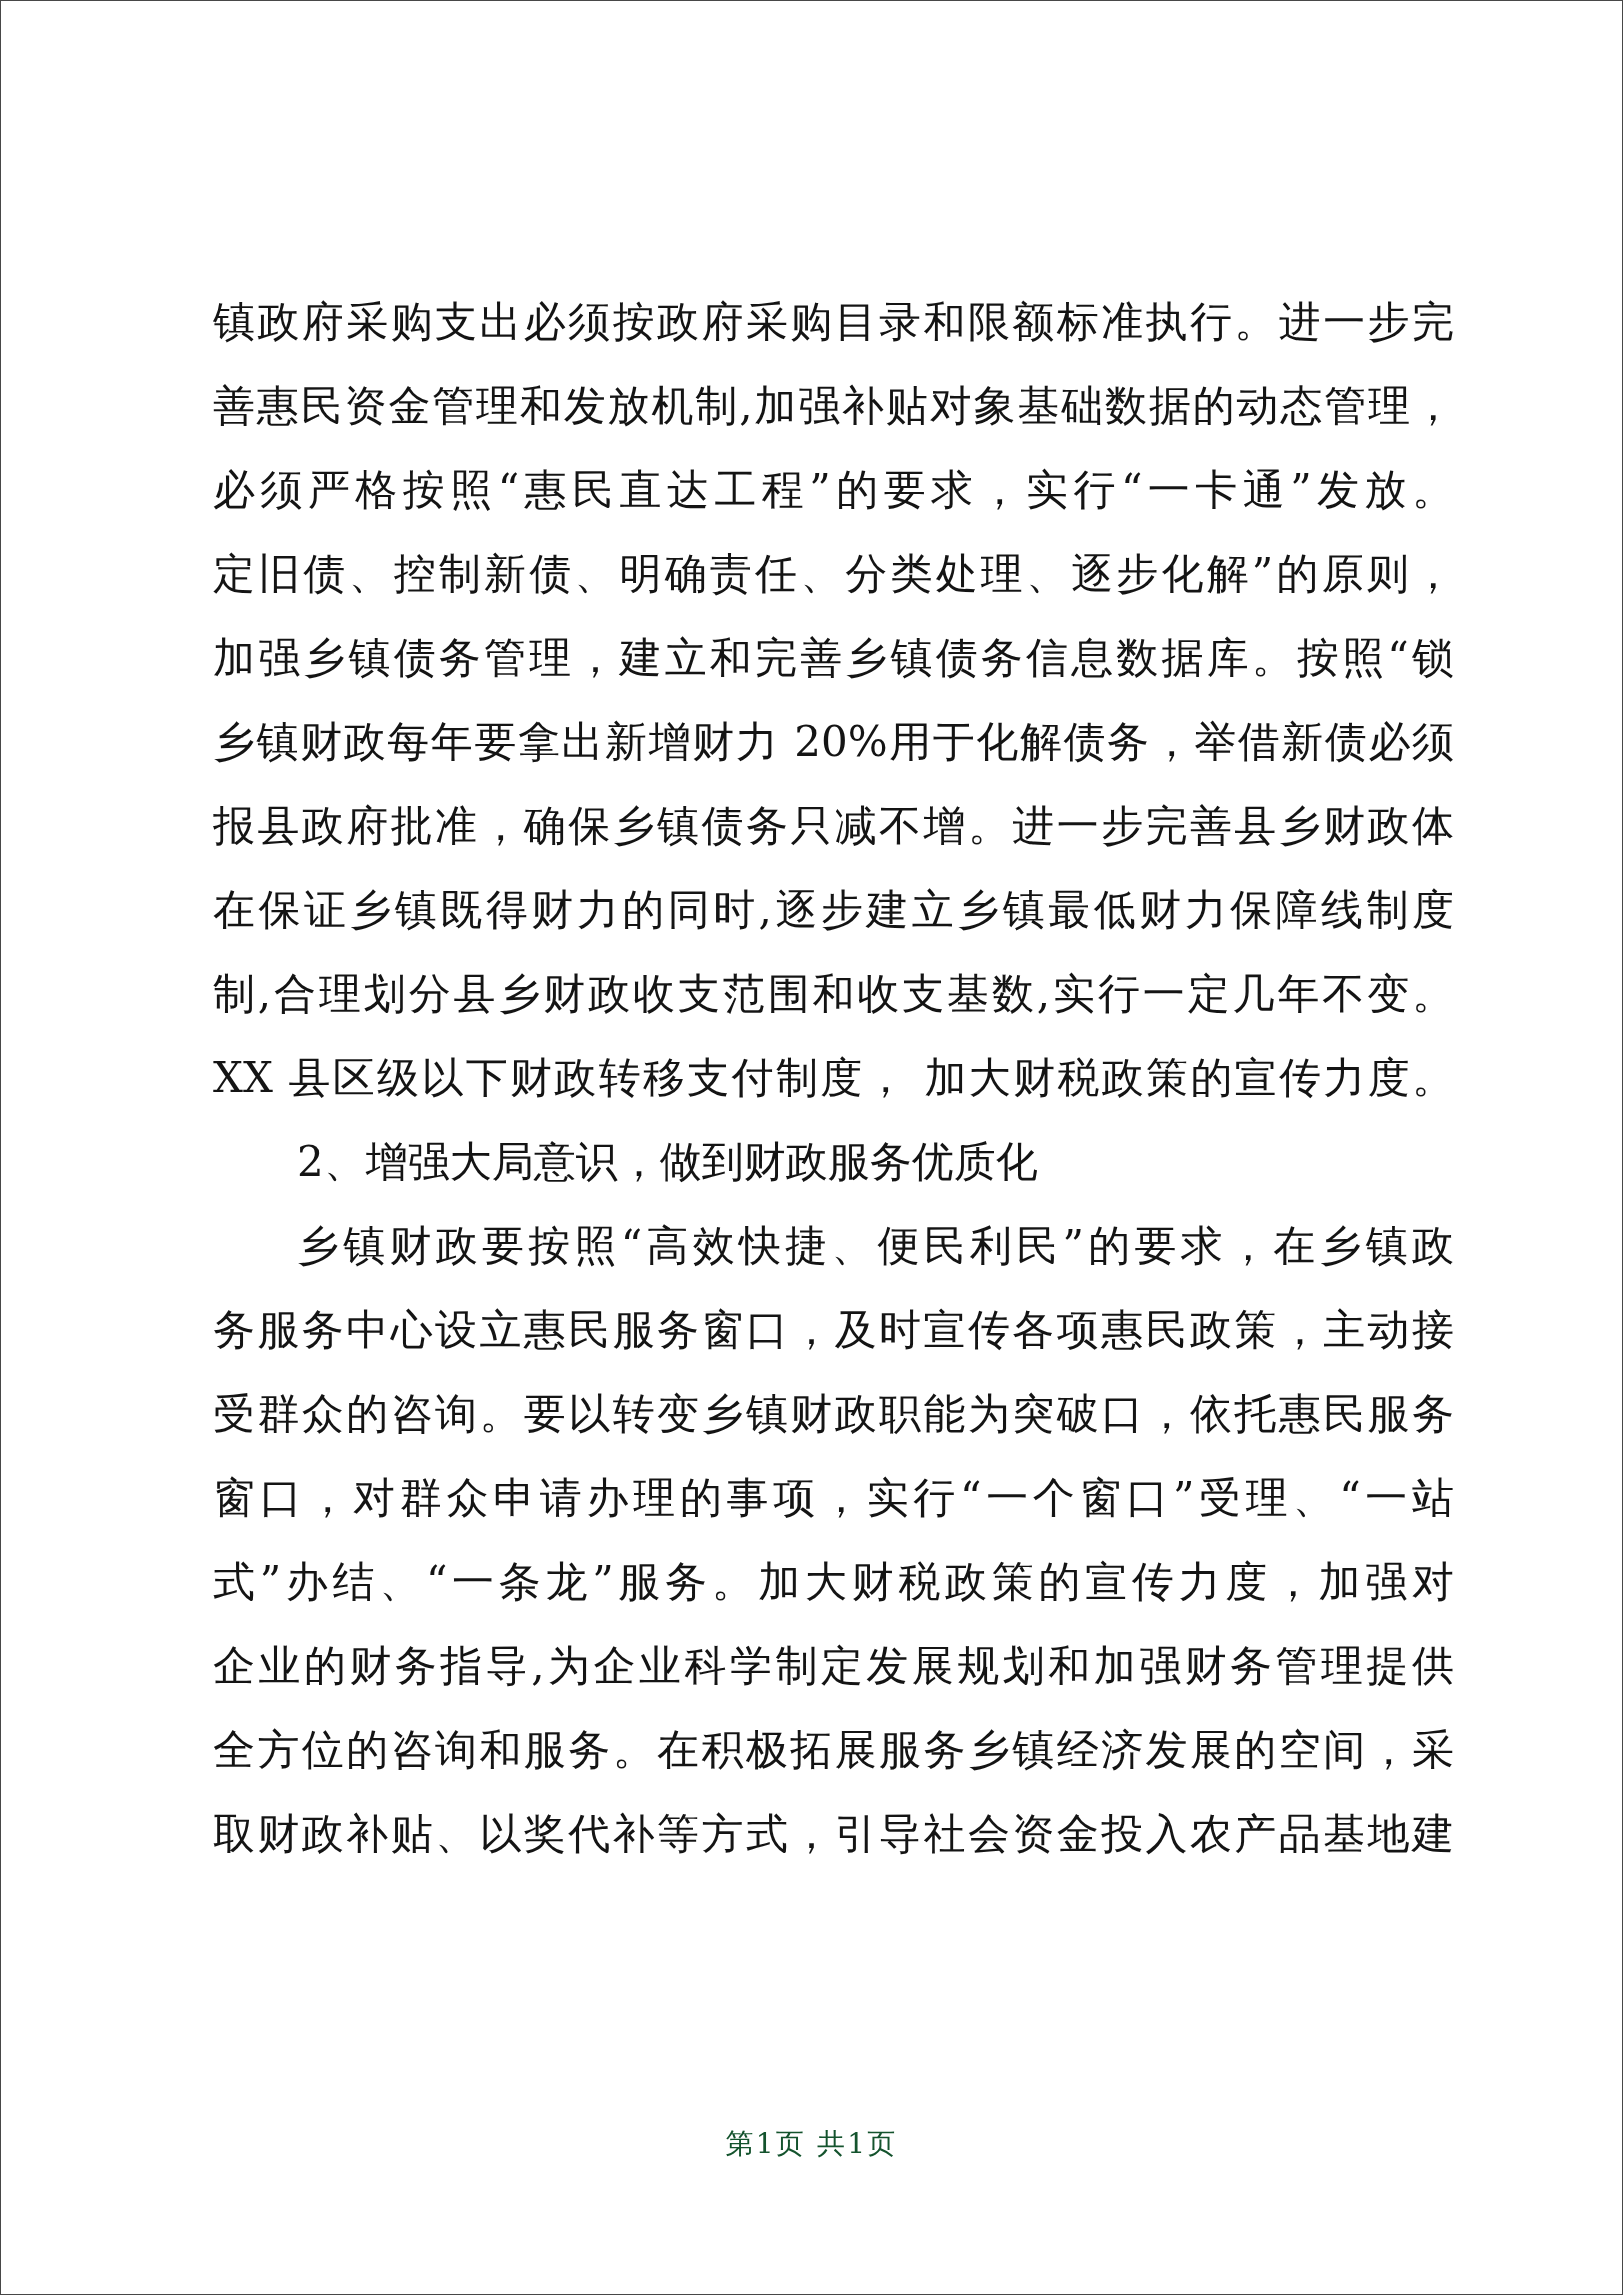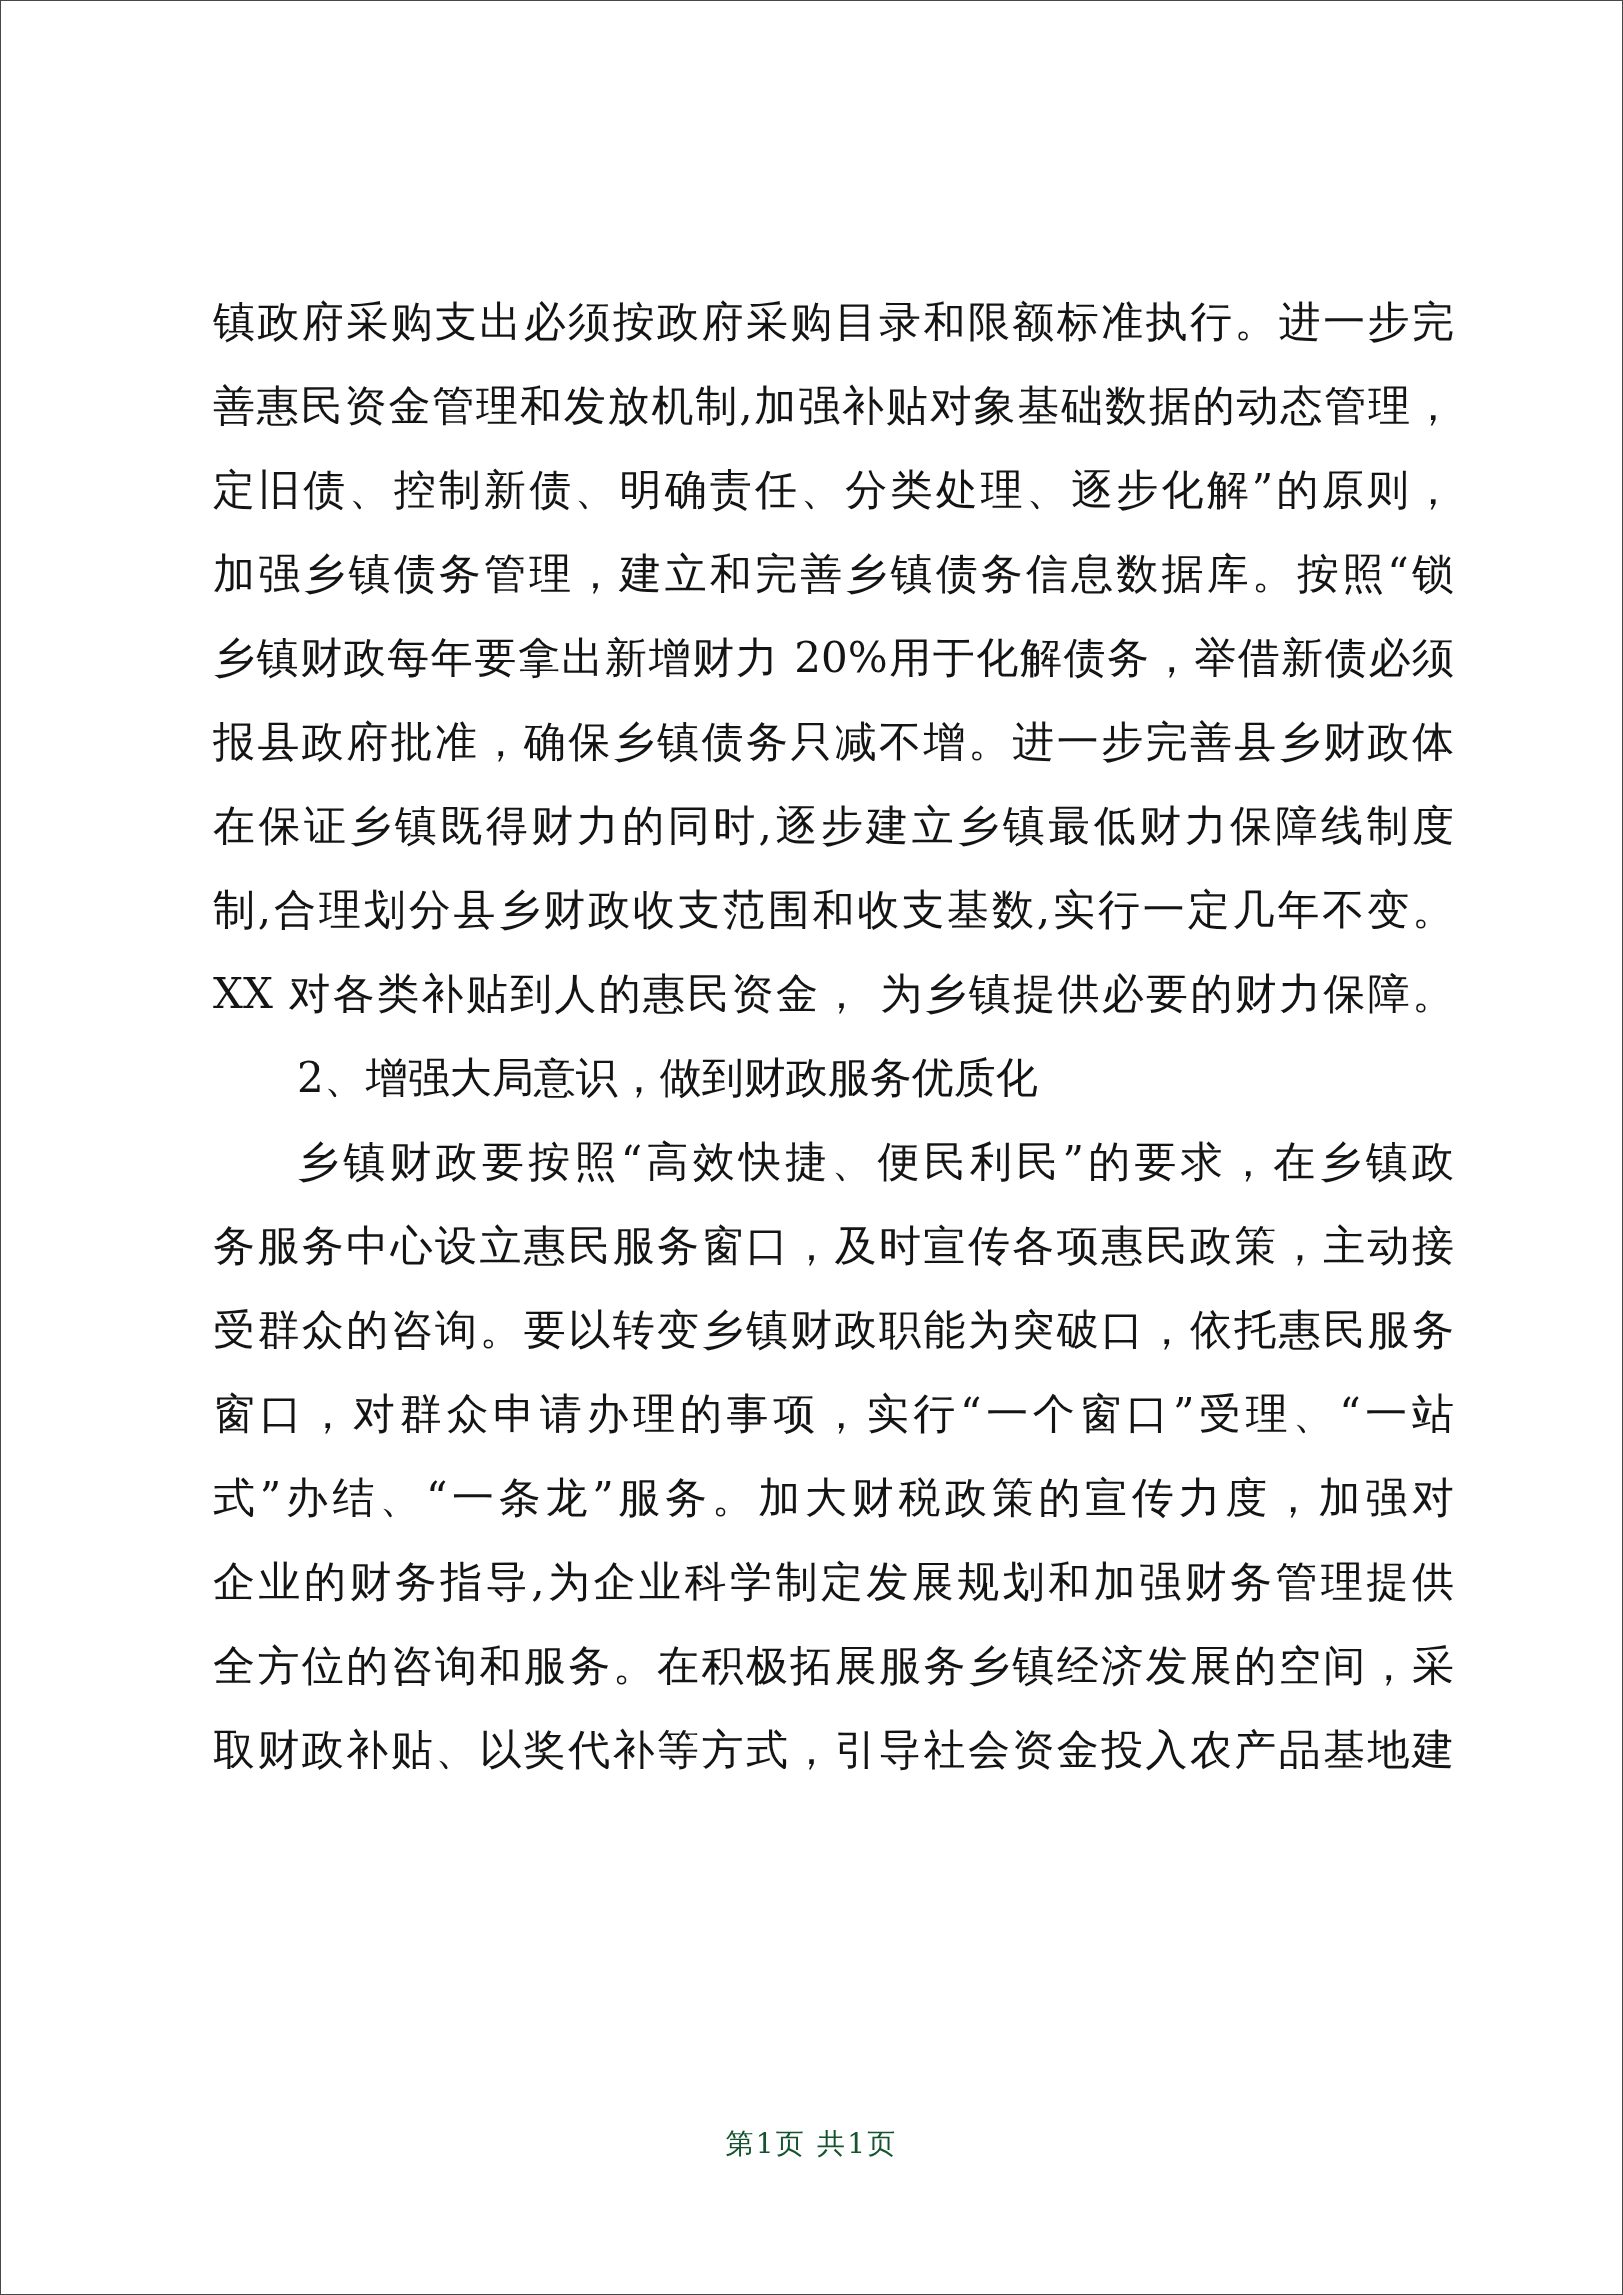--- a/index.html
+++ b/index.html
@@ -51,27 +51,28 @@
 </style>
 </head>
 <body>
 
 <main class="page">
 
   <section class="body-text">
 
     <p class="line">镇政府采购支出必须按政府采购目录和限额标准执行。进一步完</p>
     <p class="line">善惠民资金管理和发放机制,加强补贴对象基础数据的动态管理，</p>
+    <p class="line">必须严格按照“惠民直达工程”的要求，实行“一卡通”发放。</p>
     <p class="line">定旧债、控制新债、明确责任、分类处理、逐步化解”的原则，</p>
     <p class="line">加强乡镇债务管理，建立和完善乡镇债务信息数据库。按照“锁</p>
     <p class="line">乡镇财政每年要拿出新增财力 20%用于化解债务，举借新债必须</p>
     <p class="line">报县政府批准，确保乡镇债务只减不增。进一步完善县乡财政体</p>
     <p class="line">在保证乡镇既得财力的同时,逐步建立乡镇最低财力保障线制度</p>
     <p class="line">制,合理划分县乡财政收支范围和收支基数,实行一定几年不变。</p>
-    <p class="line">XX 对各类补贴到人的惠民资金， 为乡镇提供必要的财力保障。</p>
+    <p class="line">XX 县区级以下财政转移支付制度， 加大财税政策的宣传力度。</p>
 
     <p class="line left indent">2、增强大局意识，做到财政服务优质化</p>
 
     <p class="line indent">乡镇财政要按照“高效快捷、便民利民”的要求，在乡镇政</p>
     <p class="line">务服务中心设立惠民服务窗口，及时宣传各项惠民政策，主动接</p>
     <p class="line">受群众的咨询。要以转变乡镇财政职能为突破口，依托惠民服务</p>
     <p class="line">窗口，对群众申请办理的事项，实行“一个窗口”受理、“一站</p>
     <p class="line">式”办结、“一条龙”服务。加大财税政策的宣传力度，加强对</p>
     <p class="line">企业的财务指导,为企业科学制定发展规划和加强财务管理提供</p>
     <p class="line">全方位的咨询和服务。在积极拓展服务乡镇经济发展的空间，采</p>

